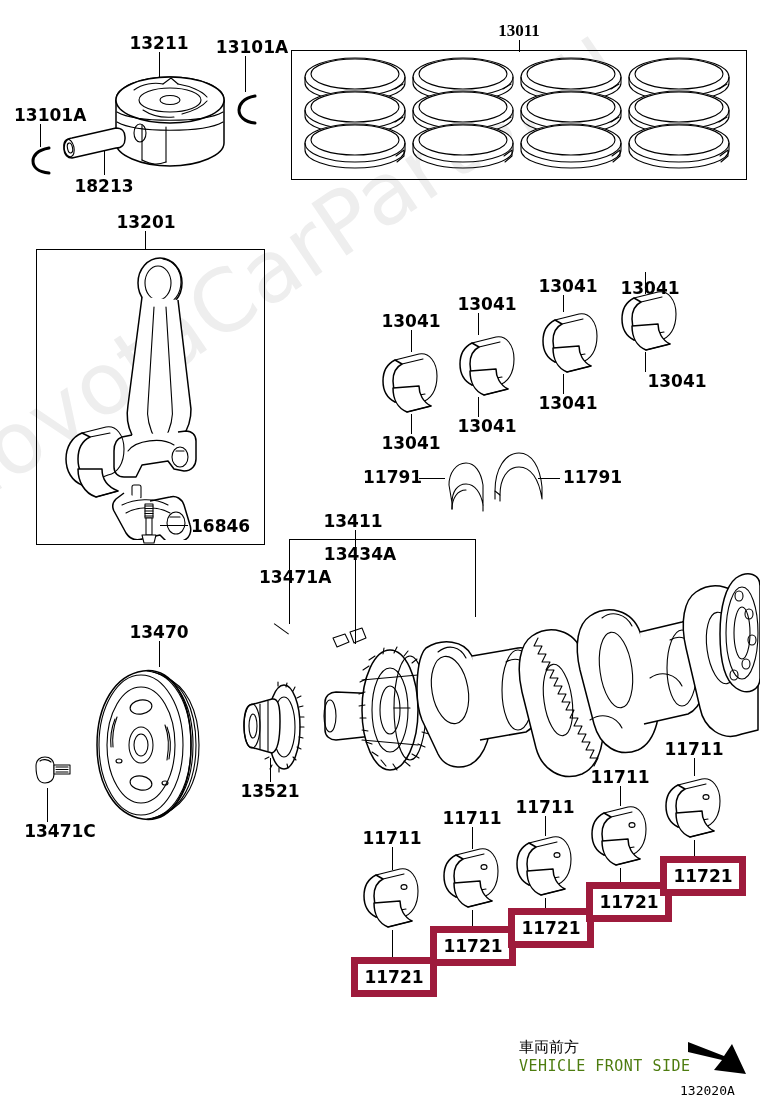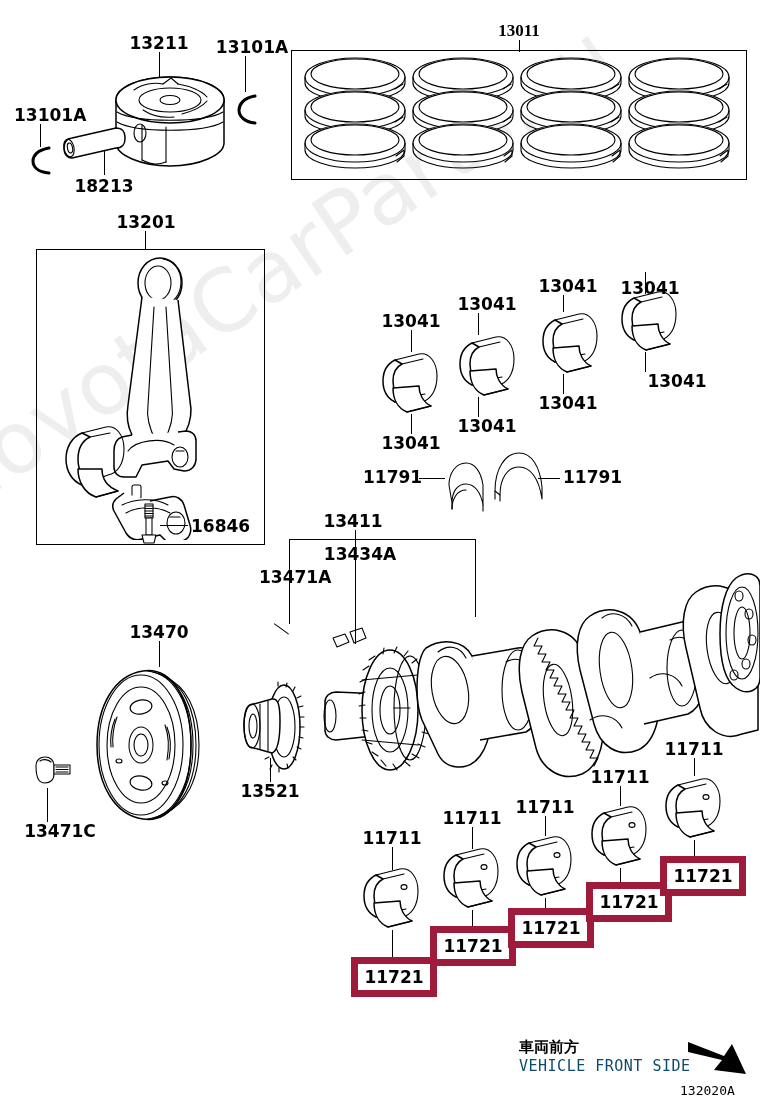--- a/index.html
+++ b/index.html
@@ -73,27 +73,27 @@
   .art{position:absolute;z-index:3;}
   .ink{fill:none;stroke:#000;stroke-width:1.5;stroke-linejoin:round;stroke-linecap:round;}
   .ink-thin{fill:none;stroke:#000;stroke-width:1.1;stroke-linejoin:round;stroke-linecap:round;}
   .ink-fill{fill:#fff;stroke:#000;stroke-width:1.5;stroke-linejoin:round;}
   .ink-fill-thin{fill:#fff;stroke:#000;stroke-width:1.05;stroke-linejoin:round;}
   .solidblk{fill:#000;stroke:none;}
   
   #jp-front{
     position:absolute;
     font-family:"DejaVu Sans","Liberation Sans",sans-serif;
-    font-size:15px;color:#000;font-weight:700;
+    font-size:15px;color:#000;font-weight:400;
     z-index:6;white-space:nowrap;
   }
   #en-front{
     position:absolute;
     font-family:"DejaVu Sans Mono","Liberation Mono",monospace;
-    font-size:15px;color:#0c4a6e;font-weight:400;
+    font-size:15px;color:#4d7c0f;font-weight:400;
     letter-spacing:0.5px;
     z-index:6;white-space:nowrap;
   }
   #diagcode{
     position:absolute;
     font-family:"DejaVu Sans Mono","Liberation Mono",monospace;
     font-size:13px;color:#000;
     z-index:6;white-space:nowrap;
   }
 </style>

